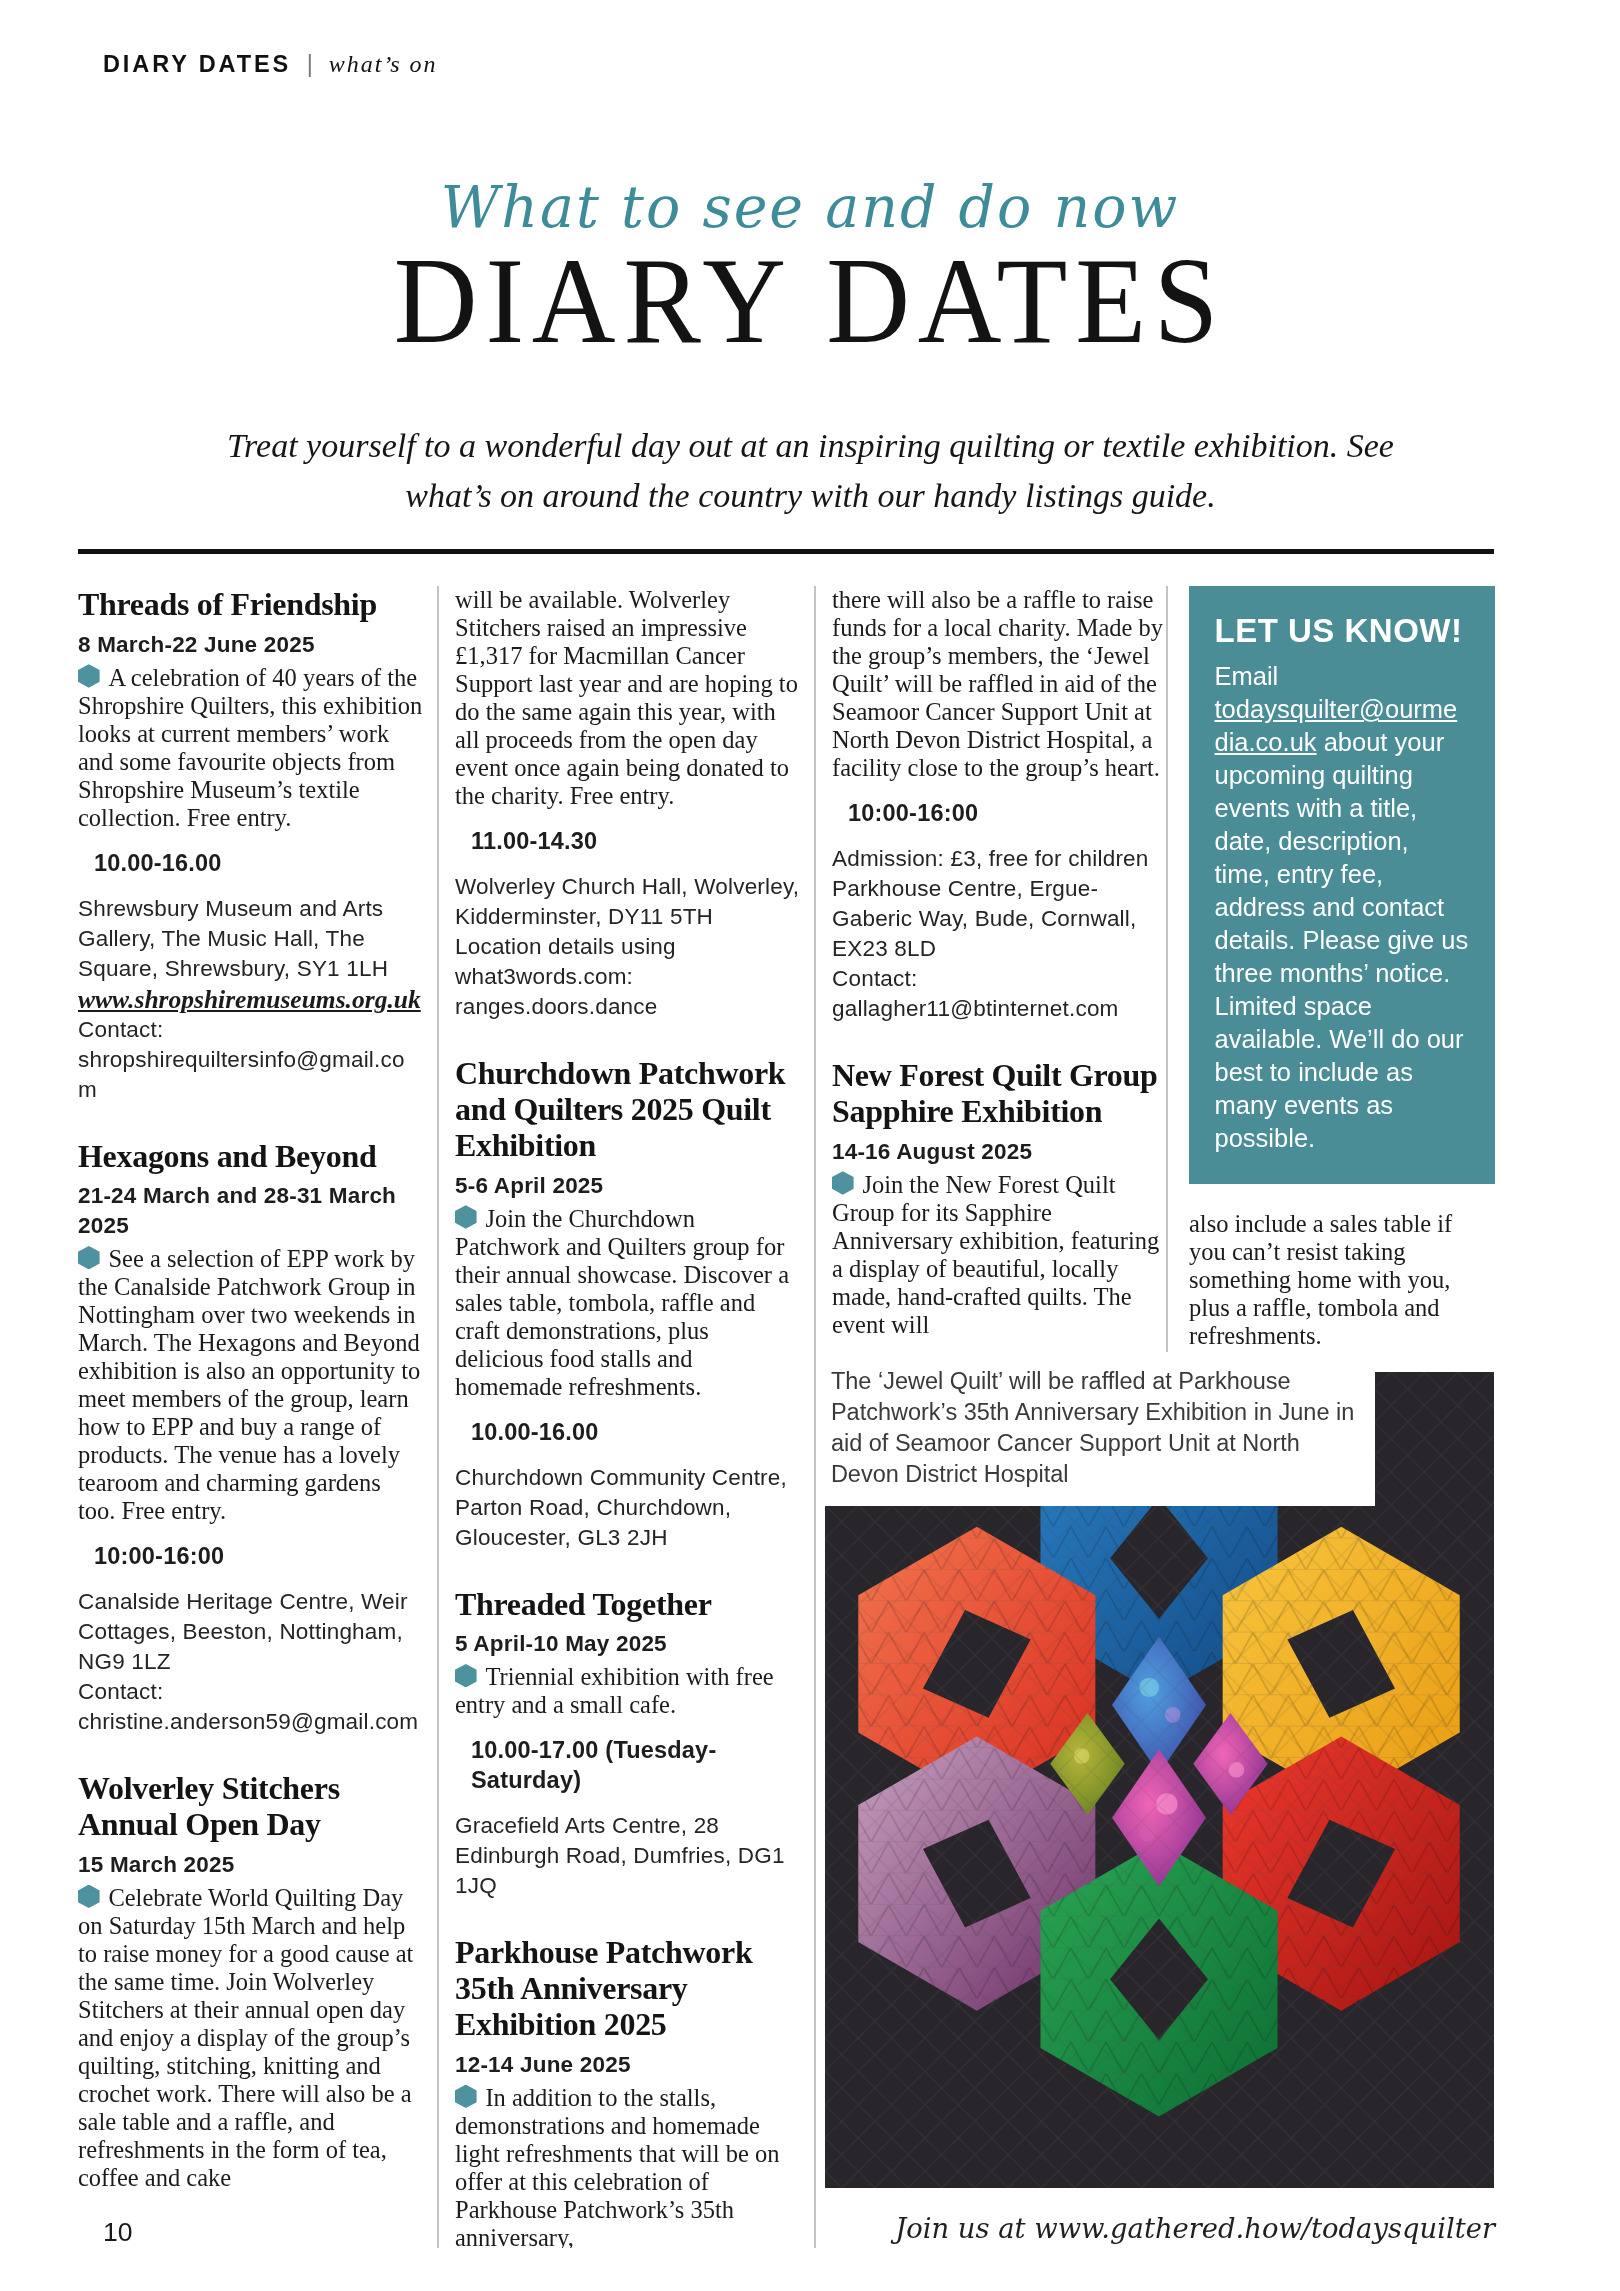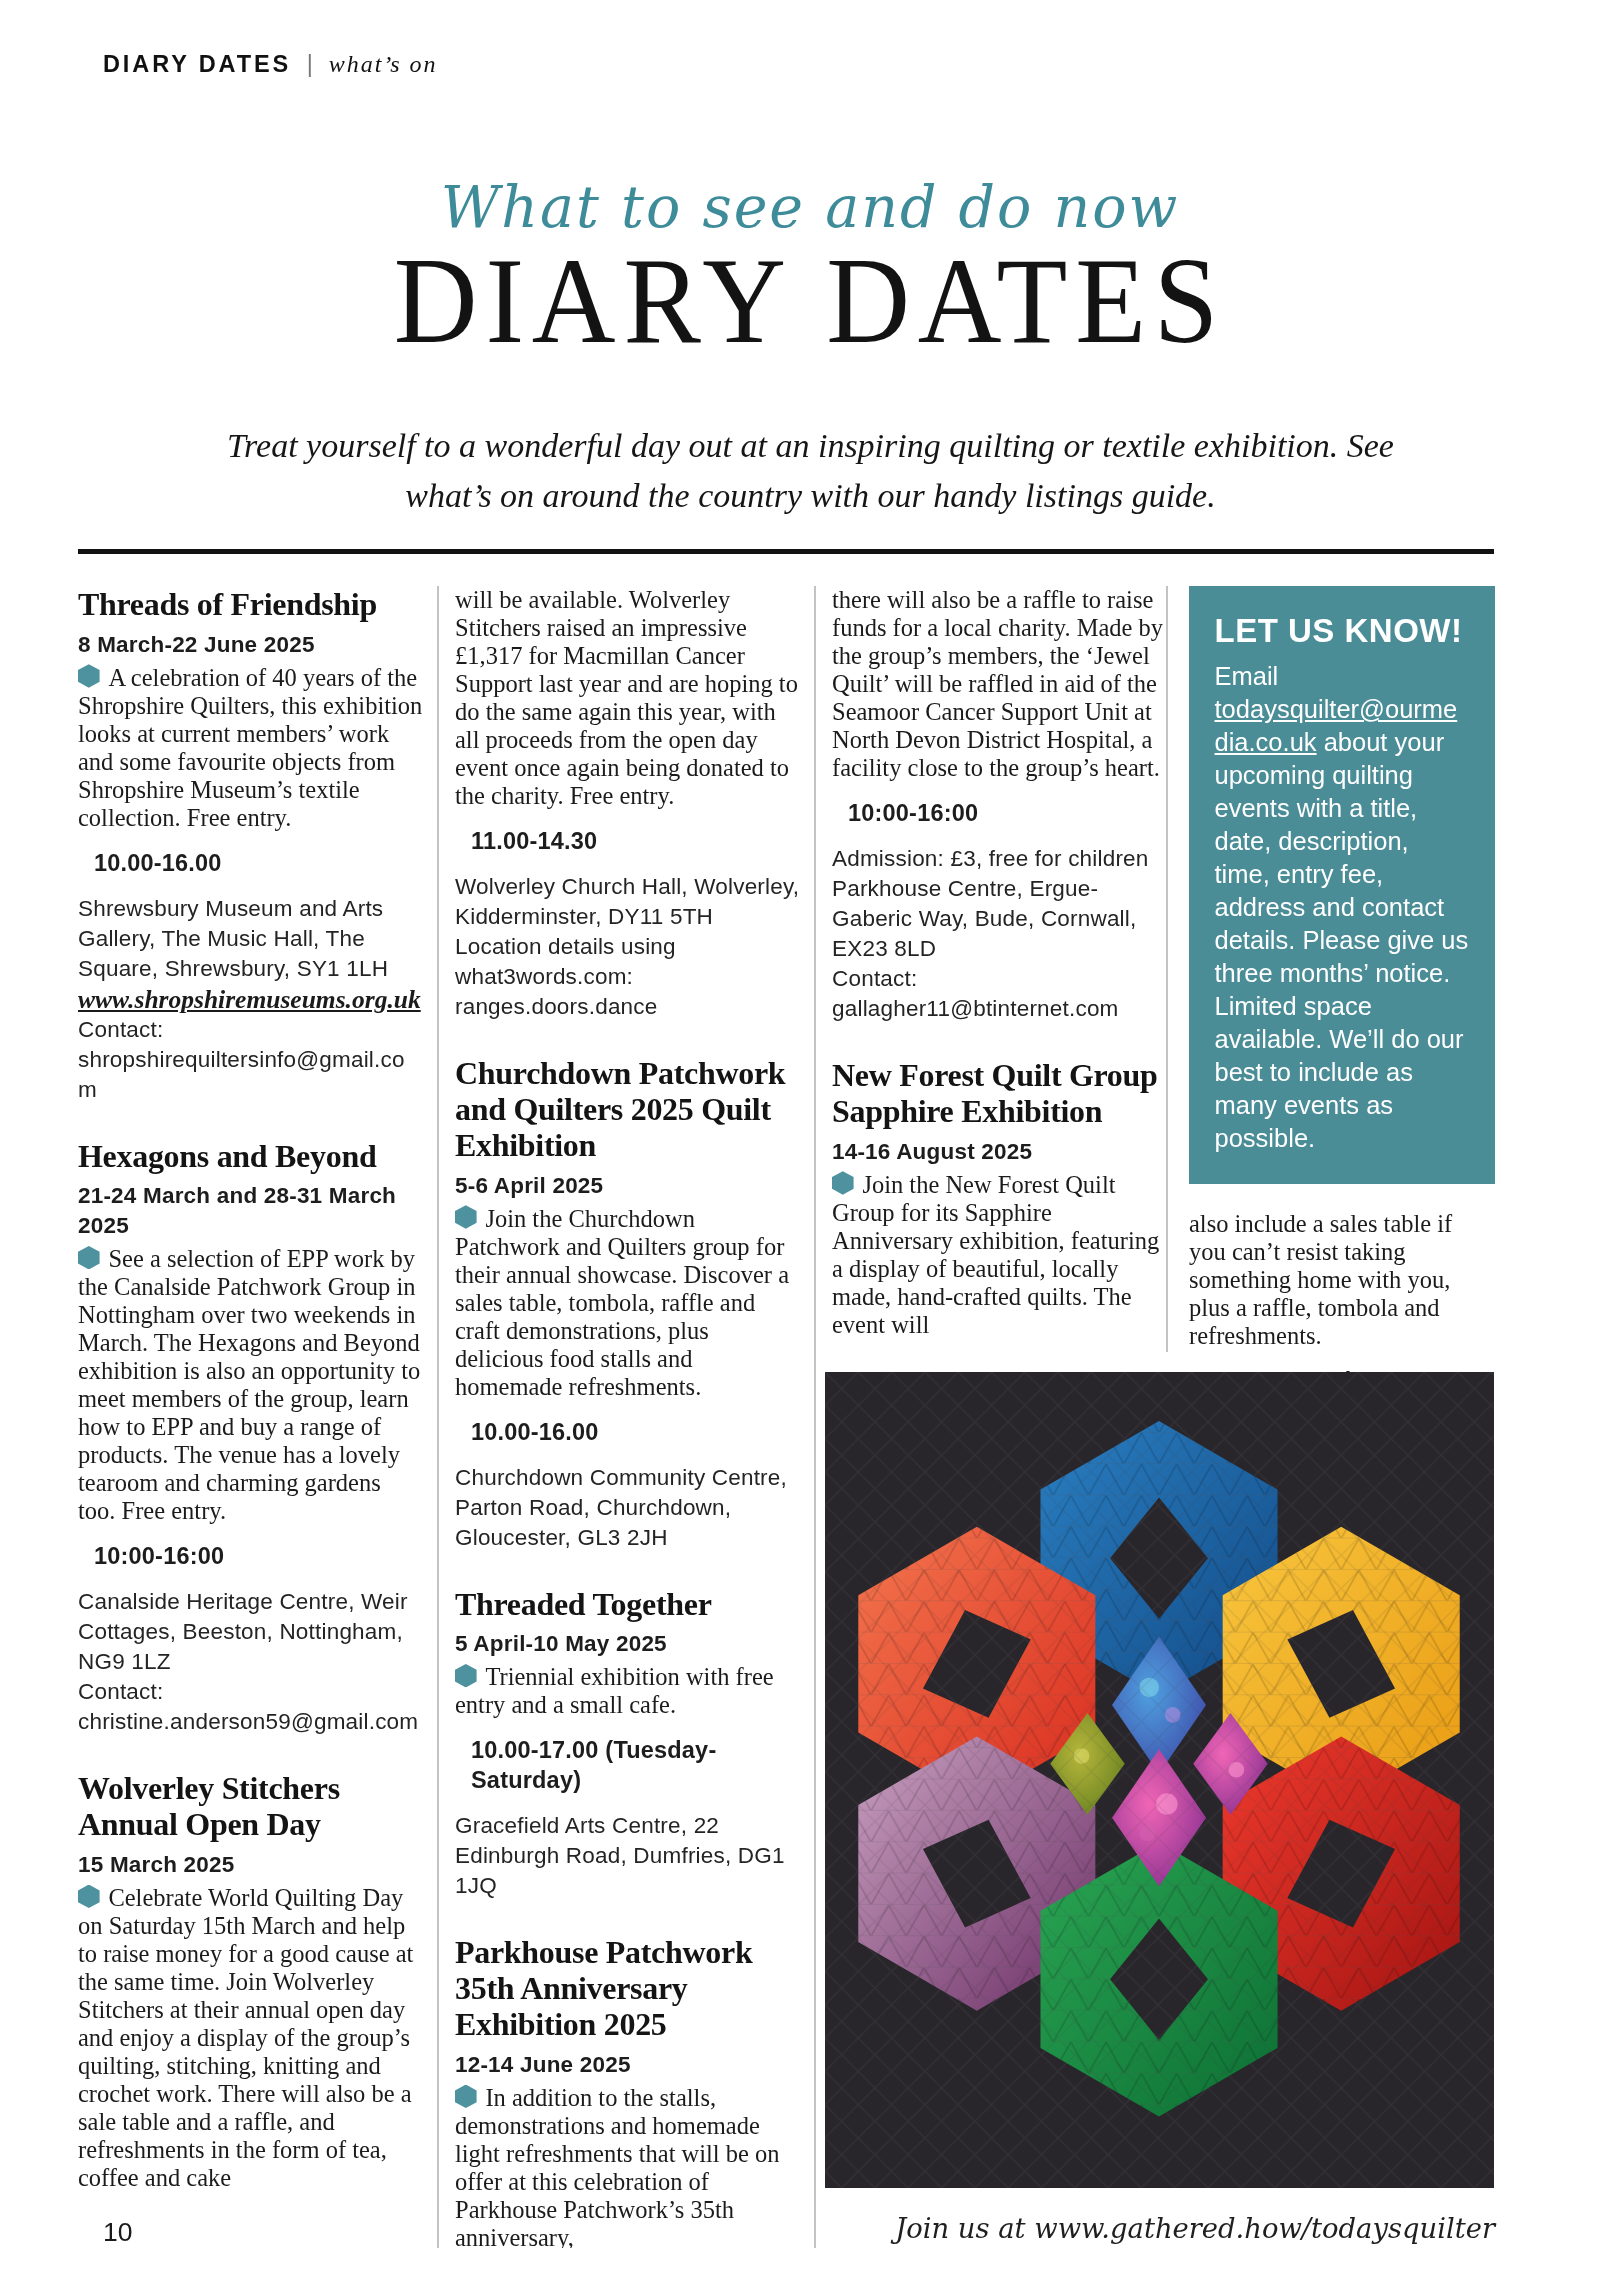--- a/index.html
+++ b/index.html
@@ -214,21 +214,21 @@
       <p class="ev-body"><span class="hex"></span><span>Join the Churchdown Patchwork and Quilters group for their annual showcase. Discover a sales table, tombola, raffle and craft demonstrations, plus delicious food stalls and homemade refreshments.</span></p>
       <p class="ev-time">10.00-16.00</p>
       <p class="ev-meta">Churchdown Community Centre, Parton Road, Churchdown, Gloucester, GL3 2JH</p>
     </article>
 
     <article class="event">
       <h3 class="ev-title">Threaded Together</h3>
       <p class="ev-date">5 April-10 May 2025</p>
       <p class="ev-body"><span class="hex"></span><span>Triennial exhibition with free entry and a small cafe.</span></p>
       <p class="ev-time">10.00-17.00 (Tuesday-Saturday)</p>
-      <p class="ev-meta">Gracefield Arts Centre, 22 Edinburgh Road, Dumfries, DG1 1JQ</p>
+      <p class="ev-meta">Gracefield Arts Centre, 28 Edinburgh Road, Dumfries, DG1 1JQ</p>
     </article>
 
     <article class="event">
       <h3 class="ev-title">Parkhouse Patchwork 35th Anniversary Exhibition 2025</h3>
       <p class="ev-date">12-14 June 2025</p>
       <p class="ev-body"><span class="hex"></span><span>In addition to the stalls, demonstrations and homemade light refreshments that will be on offer at this celebration of Parkhouse Patchwork’s 35th anniversary,</span></p>
     </article>
   </div>
 
   <div class="col col3">
@@ -357,19 +357,20 @@
         <path d="M0,-52 L38,0 L0,52 L-38,0 Z" fill="url(#gOlive)"></path>
         <circle cx="-6" cy="-8" r="8" fill="#e0e070" opacity="0.55"></circle>
       </g>
       <g transform="translate(414,400)">
         <path d="M0,-52 L38,0 L0,52 L-38,0 Z" fill="url(#gPink)"></path>
         <circle cx="6" cy="6" r="8" fill="#ff9ad2" opacity="0.55"></circle>
       </g>
       <rect x="0" y="0" width="683" height="833" fill="url(#quiltstitch)" opacity="0.12"></rect>
     </svg>
 
+    <div class="photo-caption">The ‘Jewel Quilt’ will be raffled at Parkhouse Patchwork’s 35th Anniversary Exhibition in June in aid of Seamoor Cancer Support Unit at North Devon District Hospital</div>
   </div>
 
   <div class="page-number">10</div>
   <div class="footer-right">Join us at www.gathered.how/todaysquilter</div>
 
 </div>
 
 
 </body></html>

